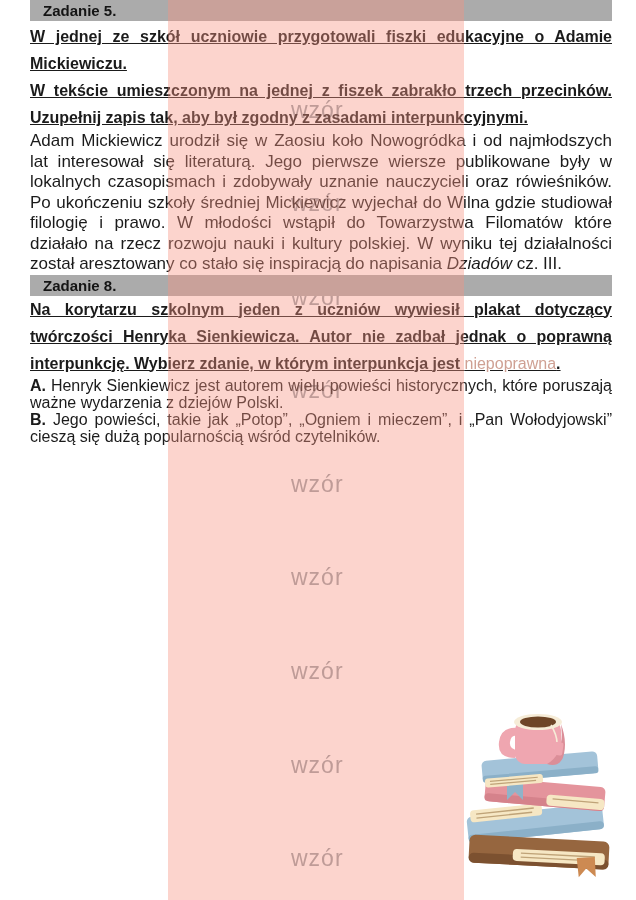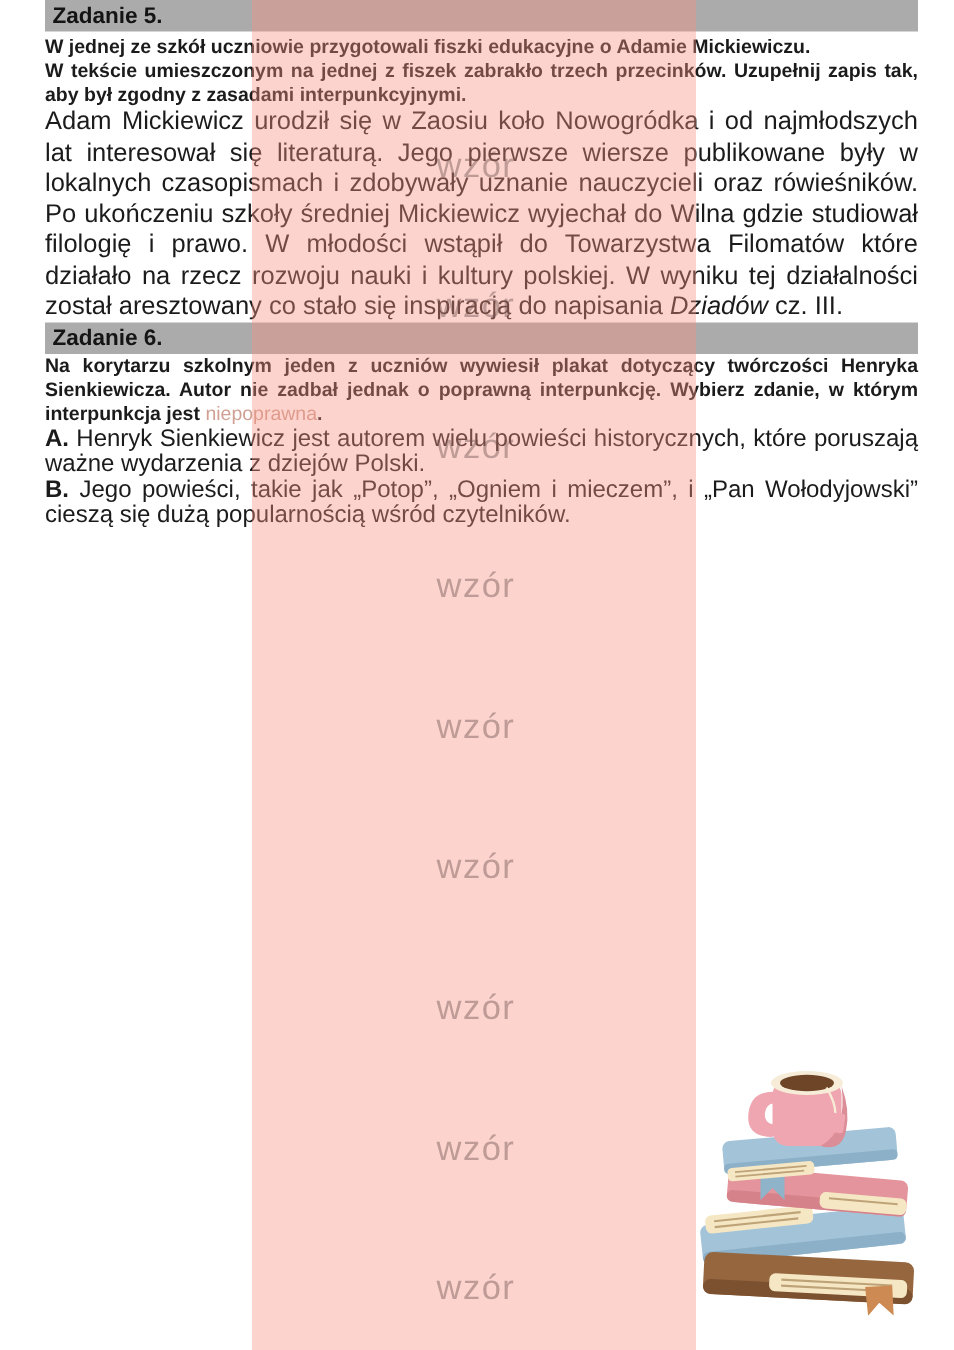--- a/index.html
+++ b/index.html
@@ -30,26 +30,26 @@
   .band{
     position:absolute;left:168px;top:0;width:296px;height:900px;
     background:rgba(247,148,129,0.40);z-index:30;pointer-events:none;
   }
 
   .content{position:absolute;left:30px;top:0;width:582px;z-index:2;}
   .content p{margin:0;}
 
   .task-header{
     background:#ababab;font-weight:bold;font-size:15px;line-height:21px;
-    padding-left:5px;margin-left:-4px;margin-right:5px;color:#141414;
+    padding-left:13px;margin-left:-4px;margin-right:5px;color:#141414;
   }
   .hdr1{margin-top:22px;}
   .hdr2{margin-top:33px;}
 
-  .intro{font-weight:bold;font-size:13px;line-height:16px;text-align:justify;}
+  .intro{font-weight:bold;font-size:16px;line-height:27px;text-align:justify;text-decoration:underline;}
   .intro1{margin-top:2px;}
   .intro2{margin-top:4px;}
 
   .passage{margin-top:4px;font-size:17px;line-height:20.5px;text-align:justify;}
   .passage i{font-style:italic;}
 
   .option{font-size:16px;line-height:17px;text-align:justify;}
   .opt-a{margin-top:13px;}
   .opt-b{margin-top:12px;}
   .opt-c{margin-top:14px;}
@@ -79,21 +79,21 @@
 
     <p class="task-header hdr1">Zadanie 5.</p>
 
     <div class="intro intro1">
       <p>W jednej ze szkół uczniowie przygotowali fiszki edukacyjne o Adamie Mickiewiczu.</p>
       <p>W tekście umieszczonym na jednej z fiszek zabrakło trzech przecinków. Uzupełnij zapis tak, aby był zgodny z zasadami interpunkcyjnymi.</p>
     </div>
 
     <p class="passage"><span>Adam Mickiewicz urodził się w Zaosiu koło Nowogródka i od najmłodszych lat interesował się literaturą. Jego pierwsze wiersze publikowane były w lokalnych czasopismach i zdobywały uznanie nauczycieli oraz rówieśników. Po ukończeniu szkoły średniej Mickiewicz wyjechał do Wilna gdzie studiował filologię i prawo. W młodości wstąpił do Towarzystwa Filomatów które działało na rzecz rozwoju nauki i kultury polskiej. W wyniku tej działalności został aresztowany co stało się inspiracją do napisania </span><i>Dziadów</i><span> cz. III.</span></p>
 
-    <p class="task-header hdr2">Zadanie 6.</p>
+    <p class="task-header hdr2">Zadanie 8.</p>
 
     <p class="intro intro2"><span>Na korytarzu szkolnym jeden z uczniów wywiesił plakat dotyczący twórczości Henryka Sienkiewicza. Autor nie zadbał jednak o poprawną interpunkcję. Wybierz zdanie, w którym interpunkcja jest </span><span class="hl">niepoprawna</span><span>.</span></p>
 
     <p class="option opt-a"><span class="lbl">A.</span> <span>Henryk Sienkiewicz jest autorem wielu powieści historycznych, które poruszają ważne wydarzenia z dziejów Polski.</span></p>
 
     <p class="option opt-b"><span class="lbl">B.</span> <span>Jego powieści, takie jak „Potop”, „Ogniem i mieczem”, i „Pan Wołodyjowski” cieszą się dużą popularnością wśród czytelników.</span></p>
 
 
 
   </div>

